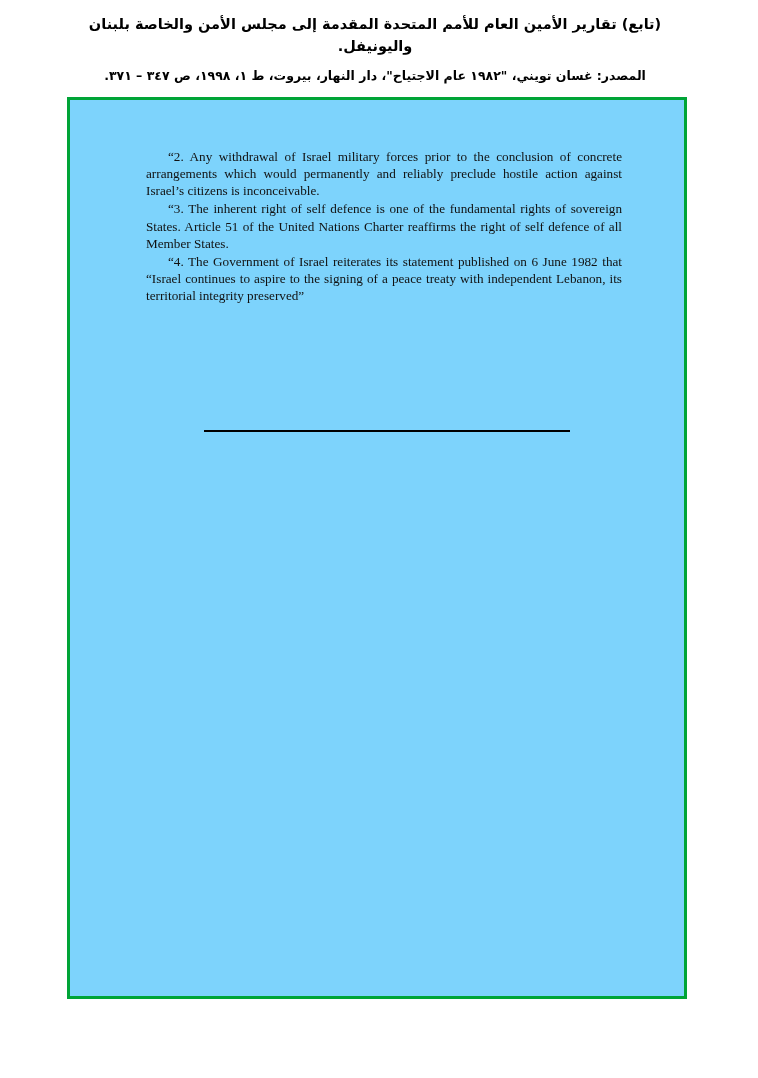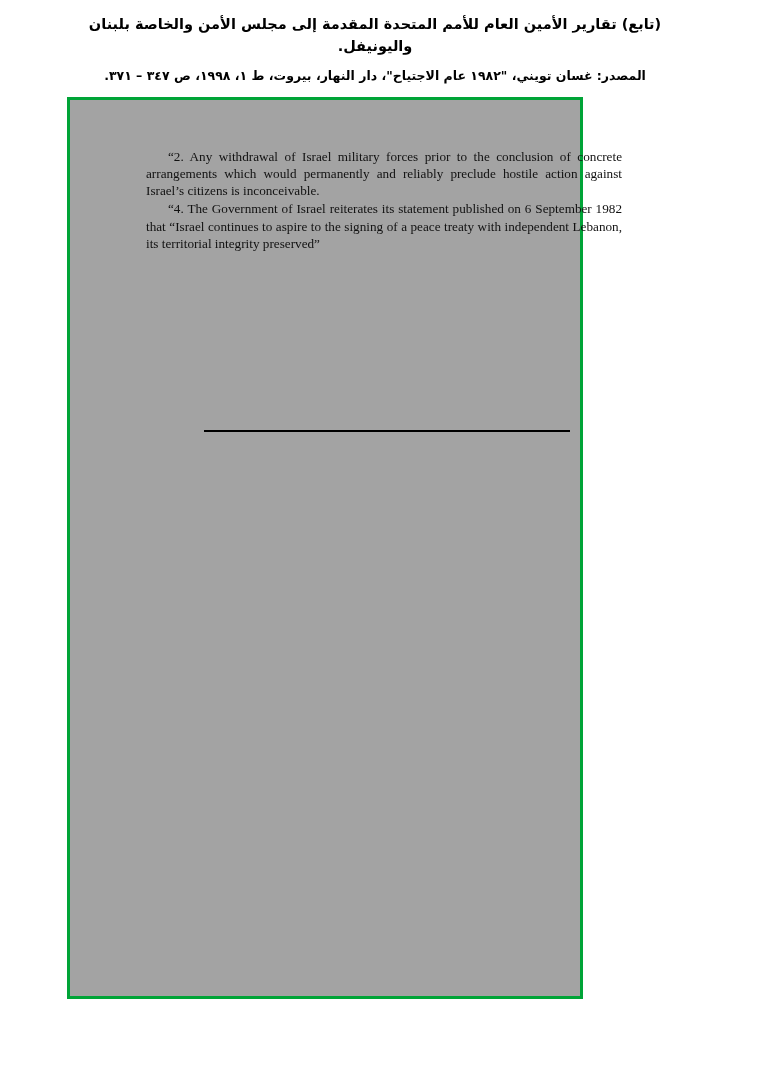--- a/index.html
+++ b/index.html
@@ -42,24 +42,24 @@
     color: #000000;
     margin-top: 9px;
     padding: 0 60px;
   }
 
   
   .page-frame {
     position: absolute;
     left: 67px;
     top: 97px;
-    width: 516px;
+    width: 620px;
     height: 902px;
     border: 3px solid #00a437;
-    background: #a3a3a3;
+    background: #7dd3fc;
     box-sizing: border-box;
   }
 
   .page-body {
     position: absolute;
     left: 76px;
     top: 48px;
     width: 476px;
   }
 
@@ -93,16 +93,17 @@
 <body>
 
 <div class="header">
   <div class="header-title">(تابع) تقارير الأمين العام للأمم المتحدة المقدمة إلى مجلس الأمن والخاصة بلبنان واليونيفل.</div>
   <div class="header-source">المصدر: غسان تويني، "١٩٨٢ عام الاجتياح"، دار النهار، بيروت، ط ١، ١٩٩٨، ص ٣٤٧ – ٣٧١.</div>
 </div>
 
 <div class="page-frame">
   <div class="page-body">
     <p class="para"><span class="indent"></span><span>“2. Any withdrawal of Israel military forces prior to the conclusion of concrete arrangements which would permanently and reliably preclude hostile action against Israel’s citizens is inconceivable.</span></p>
-    <p class="para"><span class="indent"></span><span>“4. The Government of Israel reiterates its statement published on 6 September 1982 that “Israel continues to aspire to the signing of a peace treaty with independent Lebanon, its territorial integrity preserved”</span></p>
+    <p class="para"><span class="indent"></span><span>“3. The inherent right of self defence is one of the fundamental rights of sovereign States. Article 51 of the United Nations Charter reaffirms the right of self defence of all Member States.</span></p>
+    <p class="para"><span class="indent"></span><span>“4. The Government of Israel reiterates its statement published on 6 June 1982 that “Israel continues to aspire to the signing of a peace treaty with independent Lebanon, its territorial integrity preserved”</span></p>
   </div>
   <div class="rule"></div>
 </div>
 
 </body></html>

